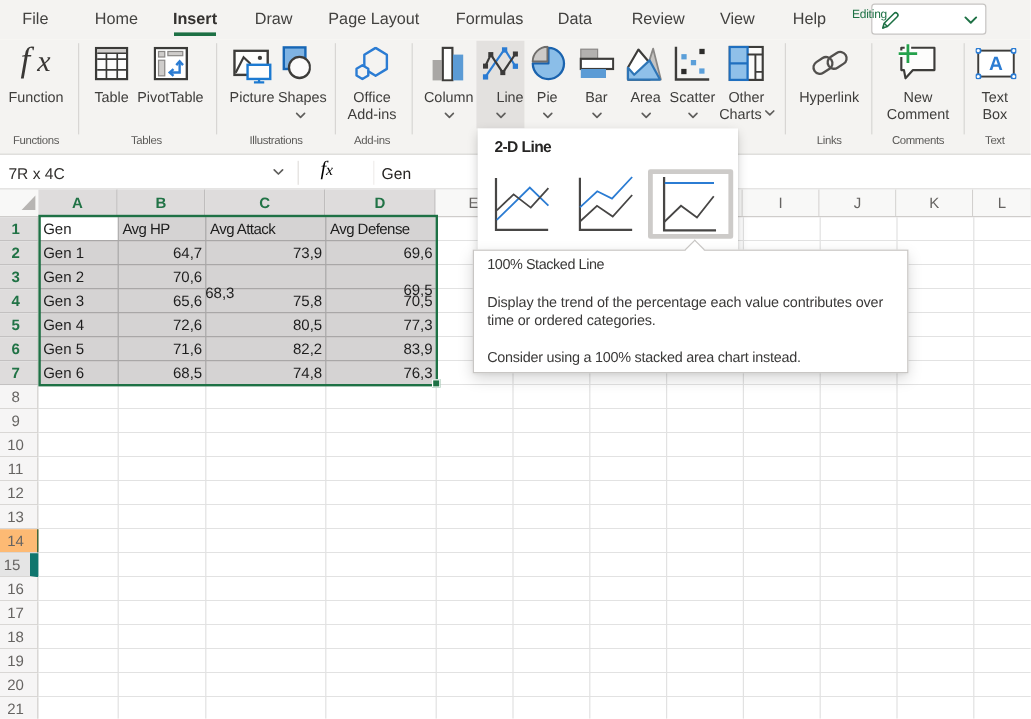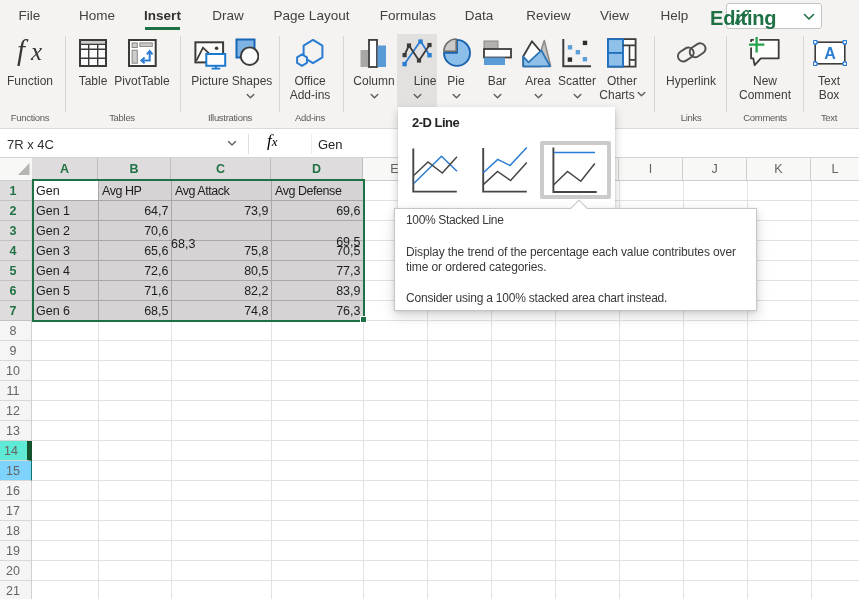--- a/index.html
+++ b/index.html
@@ -31,21 +31,21 @@
 <div class="abs menu" style="left:651px;top:8px;width:47px;text-align:center;">Help</div>
 <div class="abs" style="left:144.5px;top:26.5px;width:35.5px;height:3px;background:#1e7145;"></div>
 <div class="abs" style="left:726px;top:3px;width:96px;height:26px;background:#fff;border:1px solid #c6c4c2;border-radius:3px;"></div>
 <svg class="abs" style="left:733px;top:7px;" width="19" height="19" viewBox="0 0 19 19">
  <g fill="none" stroke="#1e7145" stroke-width="1.3" stroke-linejoin="round">
  <path d="M2.6,16.4 L3.8,12.4 L12.0,4.2 A1.9,1.9 0 0 1 14.7,6.9 L6.5,15.1 Z"></path>
  <path d="M3.8,12.4 L6.5,15.1"></path>
  <path d="M2.6,16.4 L4.4,15.7" stroke-width="1.1"></path>
  </g>
     </svg>
-<div class="abs" style="left:710px;top:6.5px;font-size:20px;font-weight:700;color:#1e7145;letter-spacing:-0.2px;">Editing</div>
+<div class="abs" style="left:710px;top:6.5px;font-size:10px;font-weight:400;color:#1e7145;letter-spacing:-0.2px;">Editing</div>
 <svg class="abs" style="left:803px;top:13px;" width="12" height="8" viewBox="0 0 12 8">
  <polyline points="1.5,1.5 6,6 10.5,1.5" fill="none" stroke="#1e7145" stroke-width="1.6" stroke-linecap="round" stroke-linejoin="round"></polyline>
     </svg>
 
 <div class="abs" style="left:0;top:33px;width:859px;height:96px;background:#f4f3f1;border-bottom:1px solid #dadad8;"></div>
 <div class="abs" style="left:397px;top:34px;width:40px;height:73px;background:#e3e1df;"></div>
 <div class="abs sep" style="left:65px;"></div>
 <div class="abs sep" style="left:180px;"></div>
 <div class="abs sep" style="left:279px;"></div>
 <div class="abs sep" style="left:343px;"></div>
@@ -246,22 +246,22 @@
 <div class="abs hl rh" style="left:0;top:241px;width:32px;height:20px;line-height:20px;background:#dedcdc;border-right:1px solid #d2d0ce;border-bottom:1px solid #c3c1c1;">4</div>
 <div class="abs hl rh" style="left:0;top:261px;width:32px;height:20px;line-height:20px;background:#dedcdc;border-right:1px solid #d2d0ce;border-bottom:1px solid #c3c1c1;">5</div>
 <div class="abs hl rh" style="left:0;top:281px;width:32px;height:20px;line-height:20px;background:#dedcdc;border-right:1px solid #d2d0ce;border-bottom:1px solid #c3c1c1;">6</div>
 <div class="abs hl rh" style="left:0;top:301px;width:32px;height:20px;line-height:20px;background:#dedcdc;border-right:1px solid #d2d0ce;border-bottom:1px solid #c3c1c1;">7</div>
 <div class="abs hn rh" style="left:0;top:321px;width:32px;height:20px;line-height:20px;background:#f6f5f5;border-right:1px solid #d2d0ce;border-bottom:1px solid #d9d7d5;">8</div>
 <div class="abs hn rh" style="left:0;top:341px;width:32px;height:20px;line-height:20px;background:#f6f5f5;border-right:1px solid #d2d0ce;border-bottom:1px solid #d9d7d5;">9</div>
 <div class="abs hn rh" style="left:0;top:361px;width:32px;height:20px;line-height:20px;background:#f6f5f5;border-right:1px solid #d2d0ce;border-bottom:1px solid #d9d7d5;">10</div>
 <div class="abs hn rh" style="left:0;top:381px;width:32px;height:20px;line-height:20px;background:#f6f5f5;border-right:1px solid #d2d0ce;border-bottom:1px solid #d9d7d5;">11</div>
 <div class="abs hn rh" style="left:0;top:401px;width:32px;height:20px;line-height:20px;background:#f6f5f5;border-right:1px solid #d2d0ce;border-bottom:1px solid #d9d7d5;">12</div>
 <div class="abs hn rh" style="left:0;top:421px;width:32px;height:20px;line-height:20px;background:#f6f5f5;border-right:1px solid #d2d0ce;border-bottom:1px solid #d9d7d5;">13</div>
-<div class="abs hn rh" style="left:0;top:441px;width:32px;height:20px;line-height:20px;background:#5eead4;border-right:5px solid #14532d;border-bottom:1px solid #d9d7d5;">14</div>
-<div class="abs hn rh" style="left:0;top:461px;width:32px;height:20px;line-height:20px;background:#7dd3fc;border-right:1px solid #0f766e;border-bottom:1px solid #d9d7d5;">15</div>
+<div class="abs hn rh" style="left:0;top:441px;width:32px;height:20px;line-height:20px;background:#fdba74;border-right:1px solid #14532d;border-bottom:1px solid #d9d7d5;">14</div>
+<div class="abs hn rh" style="left:0;top:461px;width:32px;height:20px;line-height:20px;background:#e5e5e5;border-right:7px solid #0f766e;border-bottom:1px solid #d9d7d5;">15</div>
 <div class="abs hn rh" style="left:0;top:481px;width:32px;height:20px;line-height:20px;background:#f6f5f5;border-right:1px solid #d2d0ce;border-bottom:1px solid #d9d7d5;">16</div>
 <div class="abs hn rh" style="left:0;top:501px;width:32px;height:20px;line-height:20px;background:#f6f5f5;border-right:1px solid #d2d0ce;border-bottom:1px solid #d9d7d5;">17</div>
 <div class="abs hn rh" style="left:0;top:521px;width:32px;height:20px;line-height:20px;background:#f6f5f5;border-right:1px solid #d2d0ce;border-bottom:1px solid #d9d7d5;">18</div>
 <div class="abs hn rh" style="left:0;top:541px;width:32px;height:20px;line-height:20px;background:#f6f5f5;border-right:1px solid #d2d0ce;border-bottom:1px solid #d9d7d5;">19</div>
 <div class="abs hn rh" style="left:0;top:561px;width:32px;height:20px;line-height:20px;background:#f6f5f5;border-right:1px solid #d2d0ce;border-bottom:1px solid #d9d7d5;">20</div>
 <div class="abs hn rh" style="left:0;top:581px;width:32px;height:20px;line-height:20px;background:#f6f5f5;border-right:1px solid #d2d0ce;border-bottom:1px solid #d9d7d5;">21</div>
 <div class="abs" style="left:32px;top:181px;width:827px;height:418px;
  background:repeating-linear-gradient(to bottom, transparent 0px, transparent 19px, #e2e2e2 19px, #e2e2e2 20px);"></div>
 <div class="abs" style="left:98px;top:181px;width:1px;height:418px;background:#e2e2e2;"></div>
 <div class="abs" style="left:171px;top:181px;width:1px;height:418px;background:#e2e2e2;"></div>

